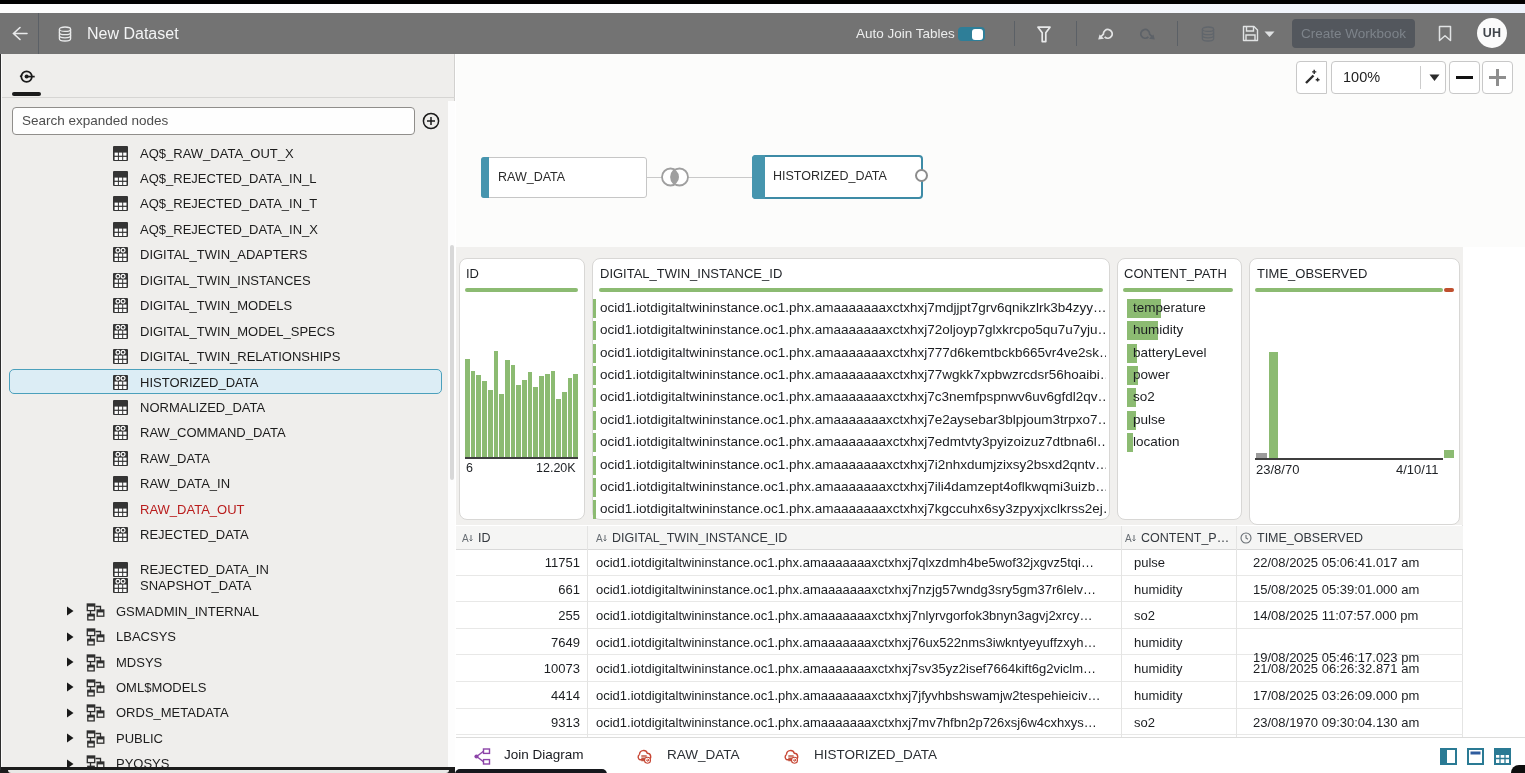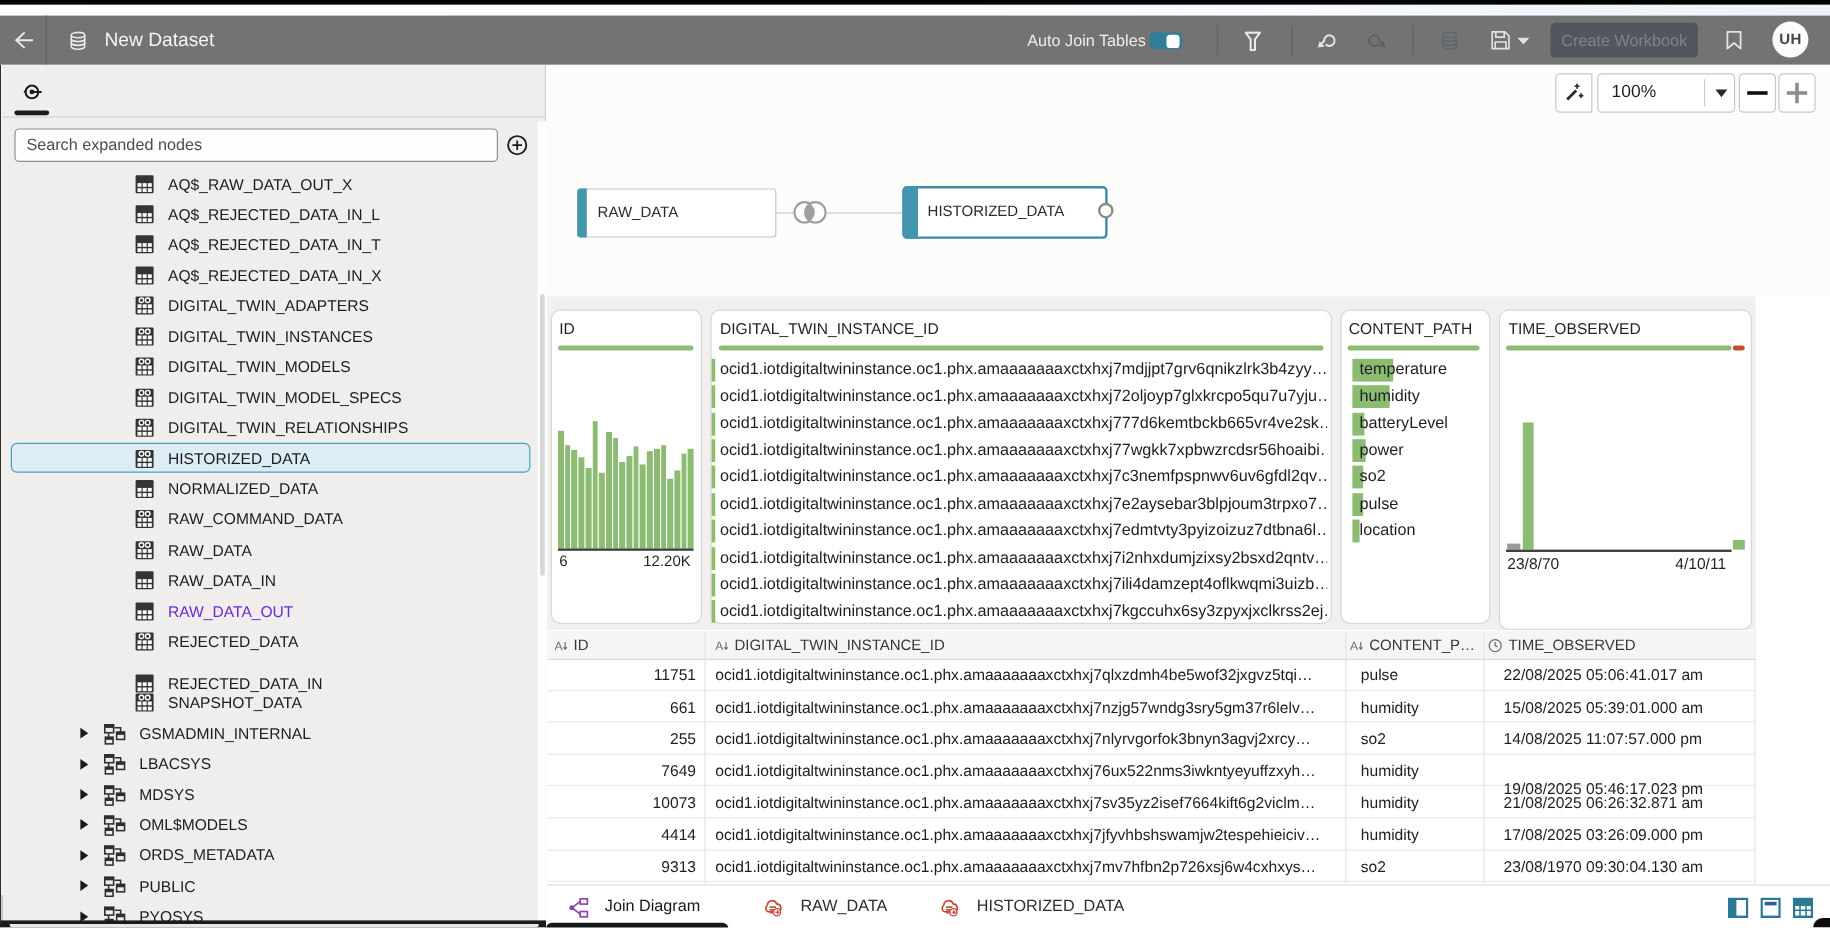--- a/index.html
+++ b/index.html
@@ -294,21 +294,21 @@
         <svg width="17" height="17" viewBox="0 0 17 17">
           <rect x="1" y="1" width="15" height="15" rx="1" fill="#343434"></rect>
           <rect x="2.6" y="7.6" width="3.3" height="3.1" fill="#fdfdfd"></rect>
           <rect x="6.9" y="7.6" width="3.3" height="3.1" fill="#fdfdfd"></rect>
           <rect x="11.2" y="7.6" width="3.3" height="3.1" fill="#fdfdfd"></rect>
           <rect x="2.6" y="11.9" width="3.3" height="3.1" fill="#fdfdfd"></rect>
           <rect x="6.9" y="11.9" width="3.3" height="3.1" fill="#fdfdfd"></rect>
           <rect x="11.2" y="11.9" width="3.3" height="3.1" fill="#fdfdfd"></rect>
         </svg>
       </span>
-<span style="font-size:13px;color:#6d28d9">RAW_DATA_OUT</span>
+<span style="font-size:13px;color:#b91c1c">RAW_DATA_OUT</span>
     </div>
 <div class="abs" style="left:112px;top:468.8px;width:335px;height:24px;display:flex;align-items:center">
 <span style="margin-right:11px">
         <svg width="17" height="17" viewBox="0 0 17 17">
           <rect x="1" y="1" width="15" height="15" rx="1" fill="#343434"></rect>
           <circle cx="5.9" cy="4.2" r="1.9" fill="none" stroke="#fdfdfd" stroke-width="1.2"></circle>
           <circle cx="11.1" cy="4.2" r="1.9" fill="none" stroke="#fdfdfd" stroke-width="1.2"></circle>
           <rect x="2.6" y="7.6" width="3.3" height="3.1" fill="#fdfdfd"></rect>
           <rect x="6.9" y="7.6" width="3.3" height="3.1" fill="#fdfdfd"></rect>
           <rect x="11.2" y="7.6" width="3.3" height="3.1" fill="#fdfdfd"></rect>

